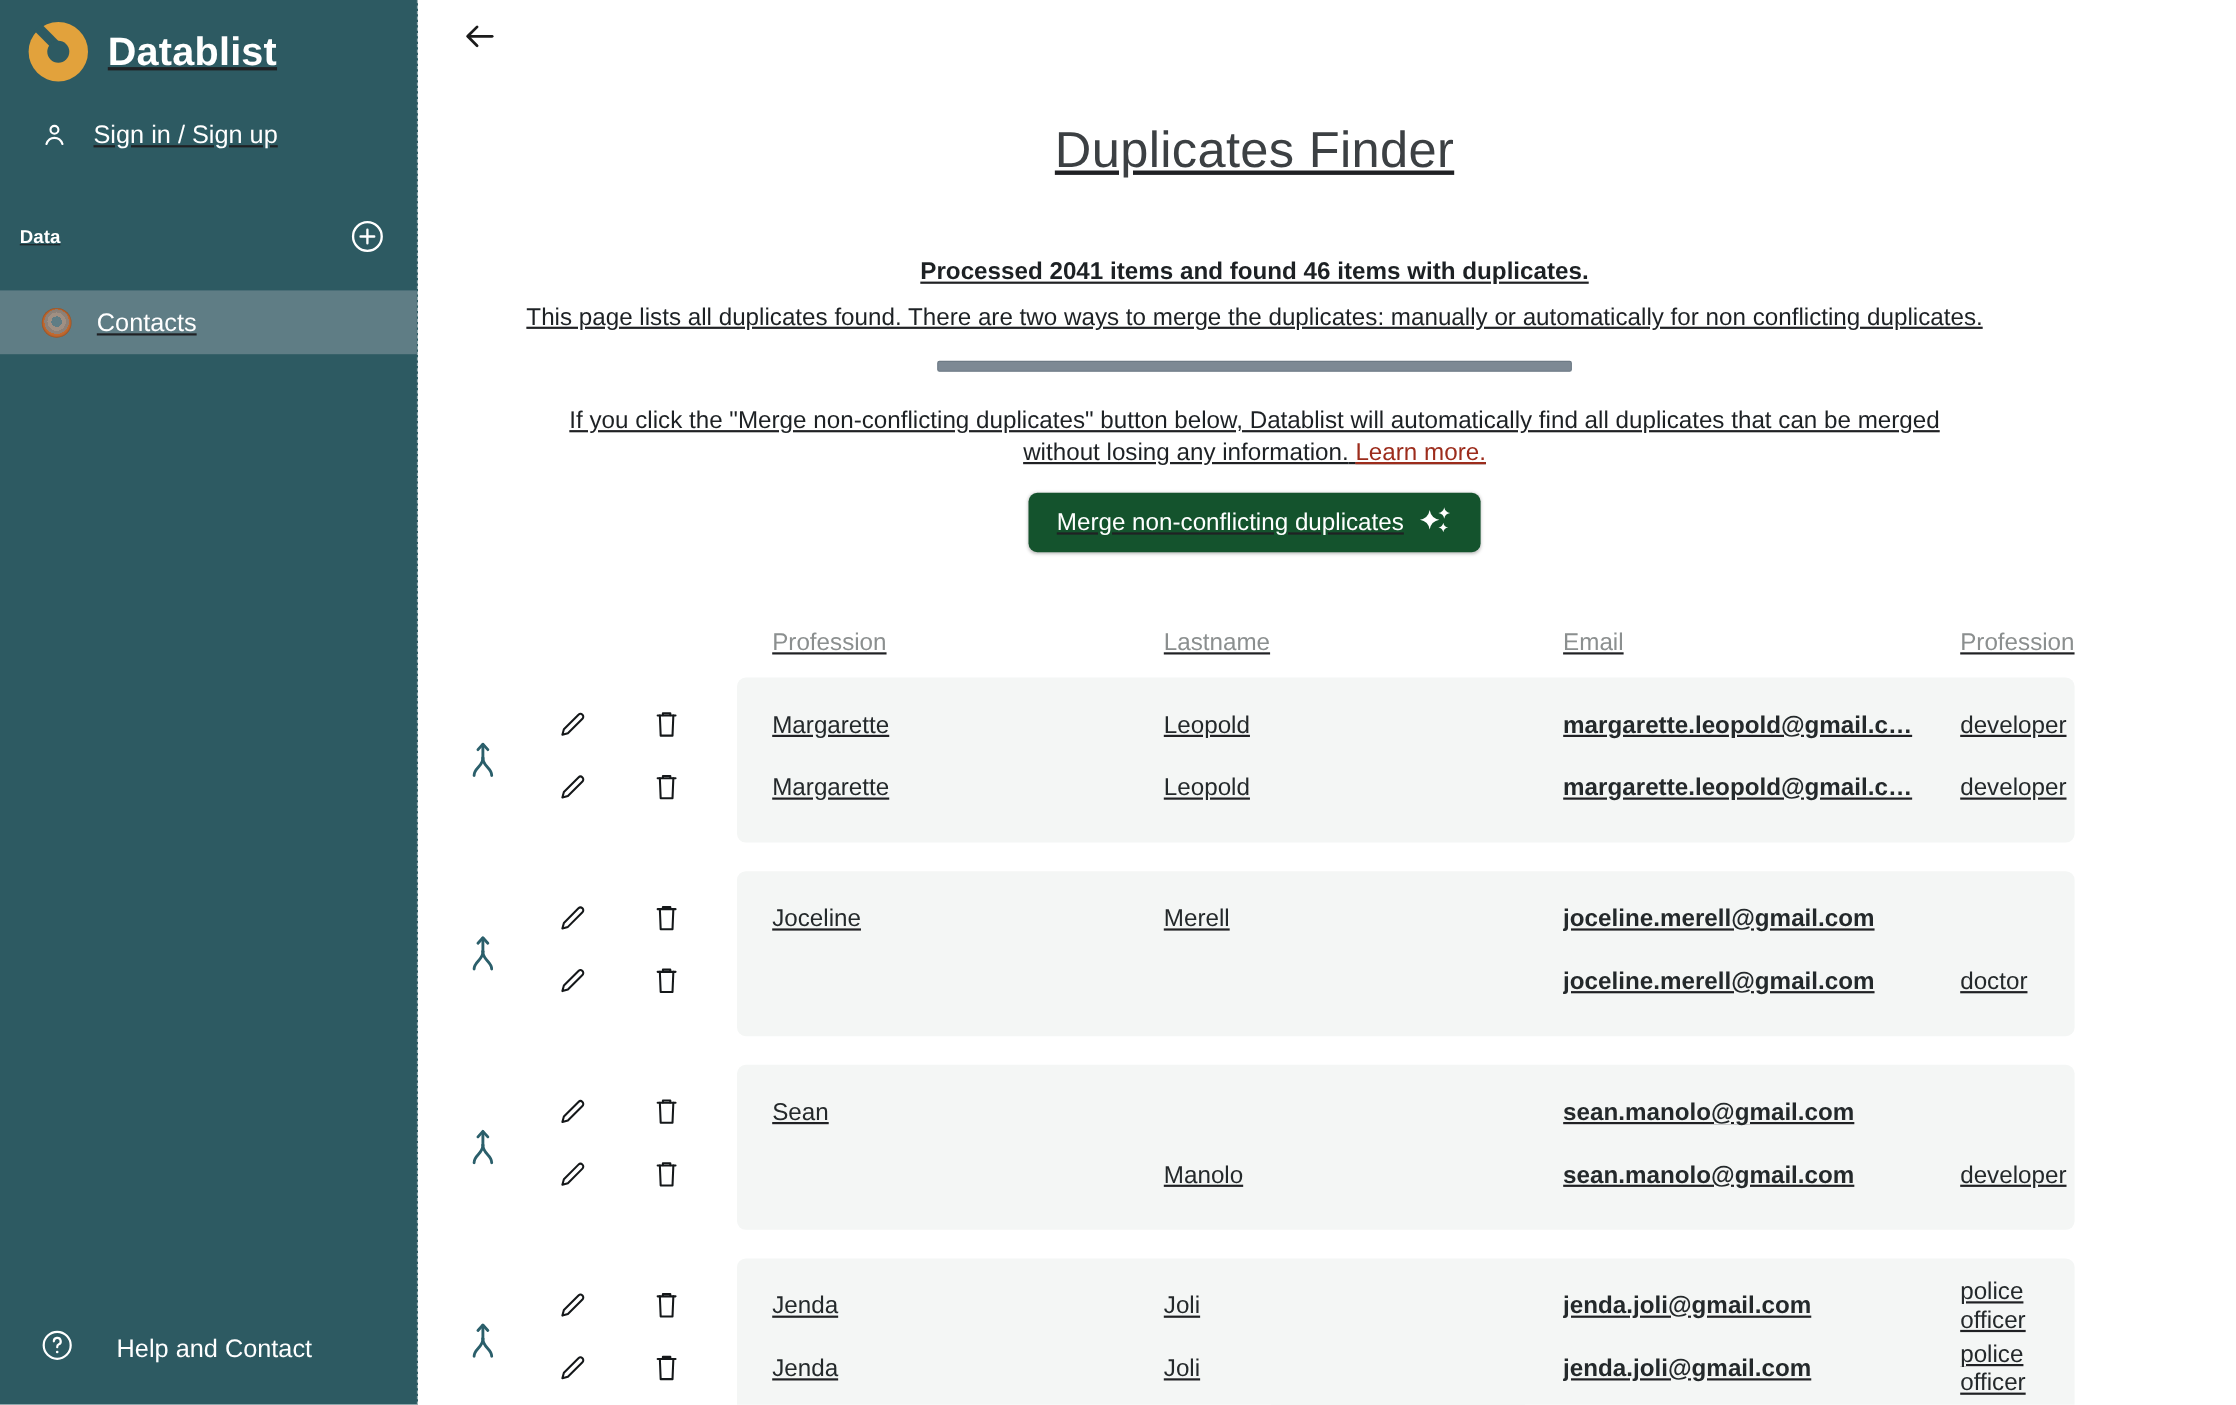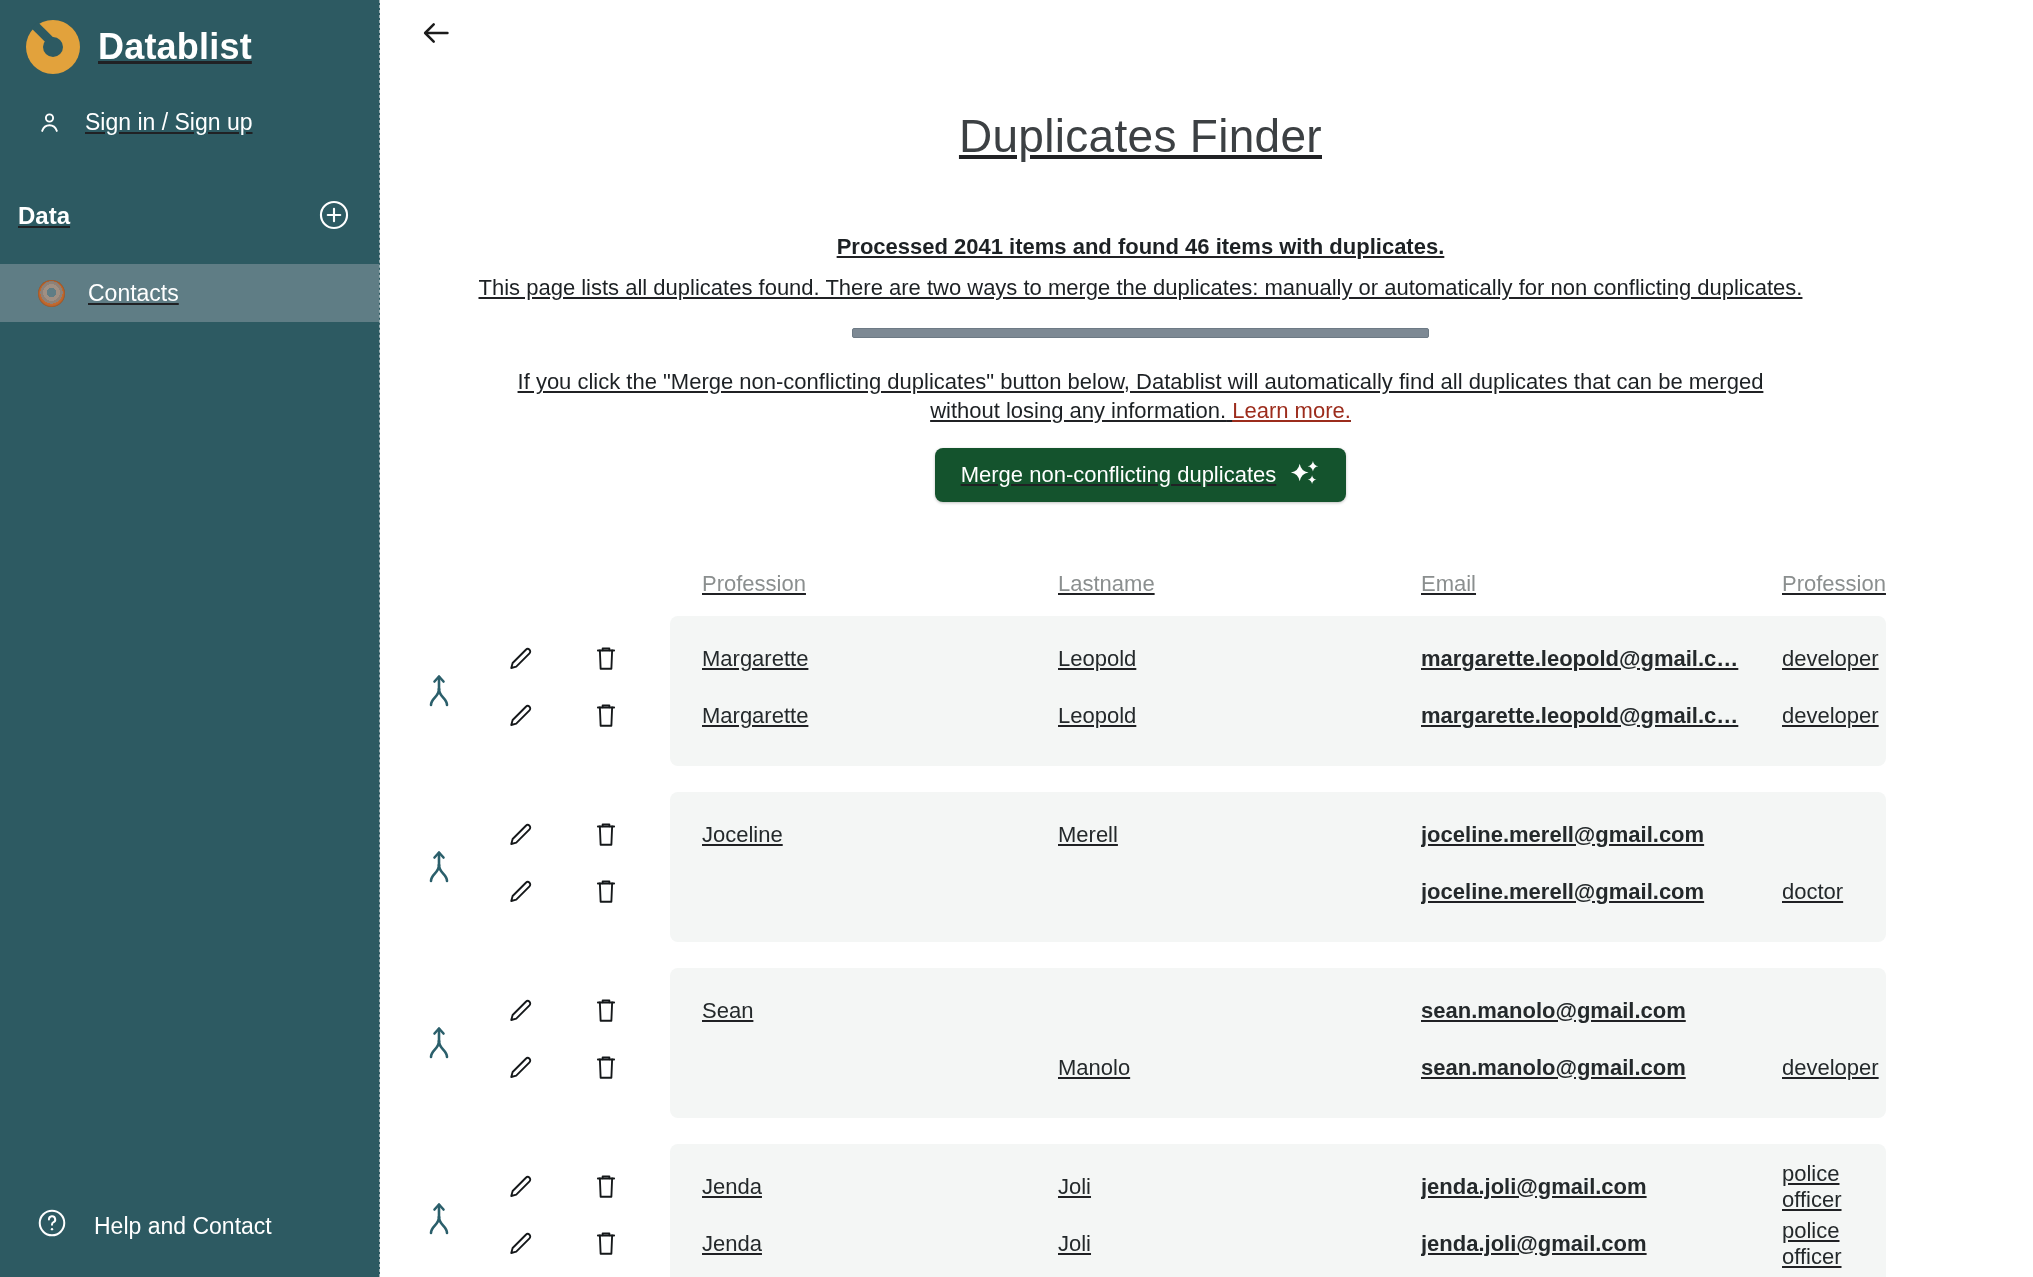--- a/index.html
+++ b/index.html
@@ -15,31 +15,31 @@
   .logo-hole { position:absolute; width:20px; height:20px; border-radius:50%; background:#2d5a62; left:17px; top:17px; }
   .logo-slash { position:absolute; width:9px; height:26px; background:#2d5a62; left:13px; top:1px; transform:rotate(-45deg); }
   .brand { font-size:36px; font-weight:bold; letter-spacing:0.2px; }
 
   .signin { margin-top:33px; padding-left:36px; display:flex; align-items:center; gap:22px;
             font-size:23px; cursor:pointer; height:30px; }
   .signin svg { display:block; }
 
   .data-head { margin-top:55px; height:48px; display:flex; align-items:center;
                justify-content:space-between; padding:0 28px 0 18px; }
-  .data-title { font-size:24px; font-weight:bold; }
+  .data-title { font-size:17px; font-weight:bold; }
   .plus-btn { width:34px; height:34px; display:flex; align-items:center; justify-content:center;
               background:none; border:none; cursor:pointer; }
 
   .contacts-row { margin-top:24px; height:58px; background:#5f7d85; display:flex; align-items:center; cursor:pointer; }
   .donut-icon { width:27px; height:27px; border-radius:50%; margin-left:38px;
                 background:radial-gradient(circle at 50% 46%, #5f7d85 0 24%, #a08f82 24% 42%, #8d8178 42% 56%, #c2692f 56% 78%, #b05a28 78% 100%);
                 box-shadow: inset 0 0 2px rgba(0,0,0,.45); }
   .contacts-label { margin-left:23px; font-size:23px; color:#fff; }
 
-  .help-row { position:absolute; left:0; bottom:32px; display:flex; align-items:center; gap:26px;
+  .help-row { position:absolute; left:0; bottom:32px; display:flex; align-items:center; gap:38px;
               padding-left:36px; font-size:23px; cursor:pointer; }
 
   
   .main { position:relative; flex:1; height:100%; background:#fff; }
   .back-btn { position:absolute; top:16px; left:38px; width:36px; height:36px; background:none;
               border:none; cursor:pointer; }
 
   h1.page-title { margin-top:109px; text-align:center; font-size:46px; font-weight:300;
                   color:#3c4043; letter-spacing:0.3px; }
   .summary-bold { margin-top:71px; text-align:center; font-size:22px; font-weight:bold; color:#1d2124; }

